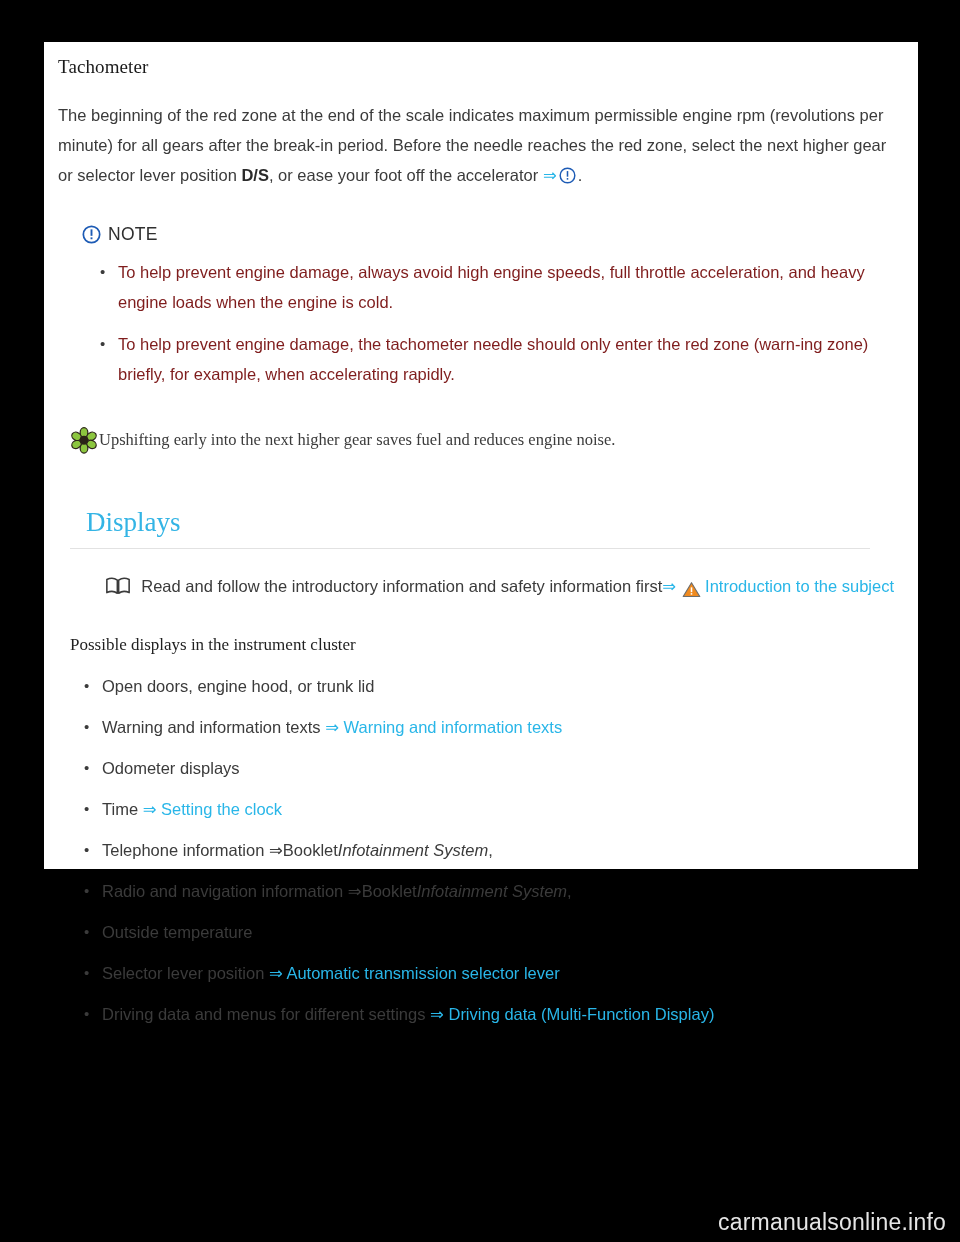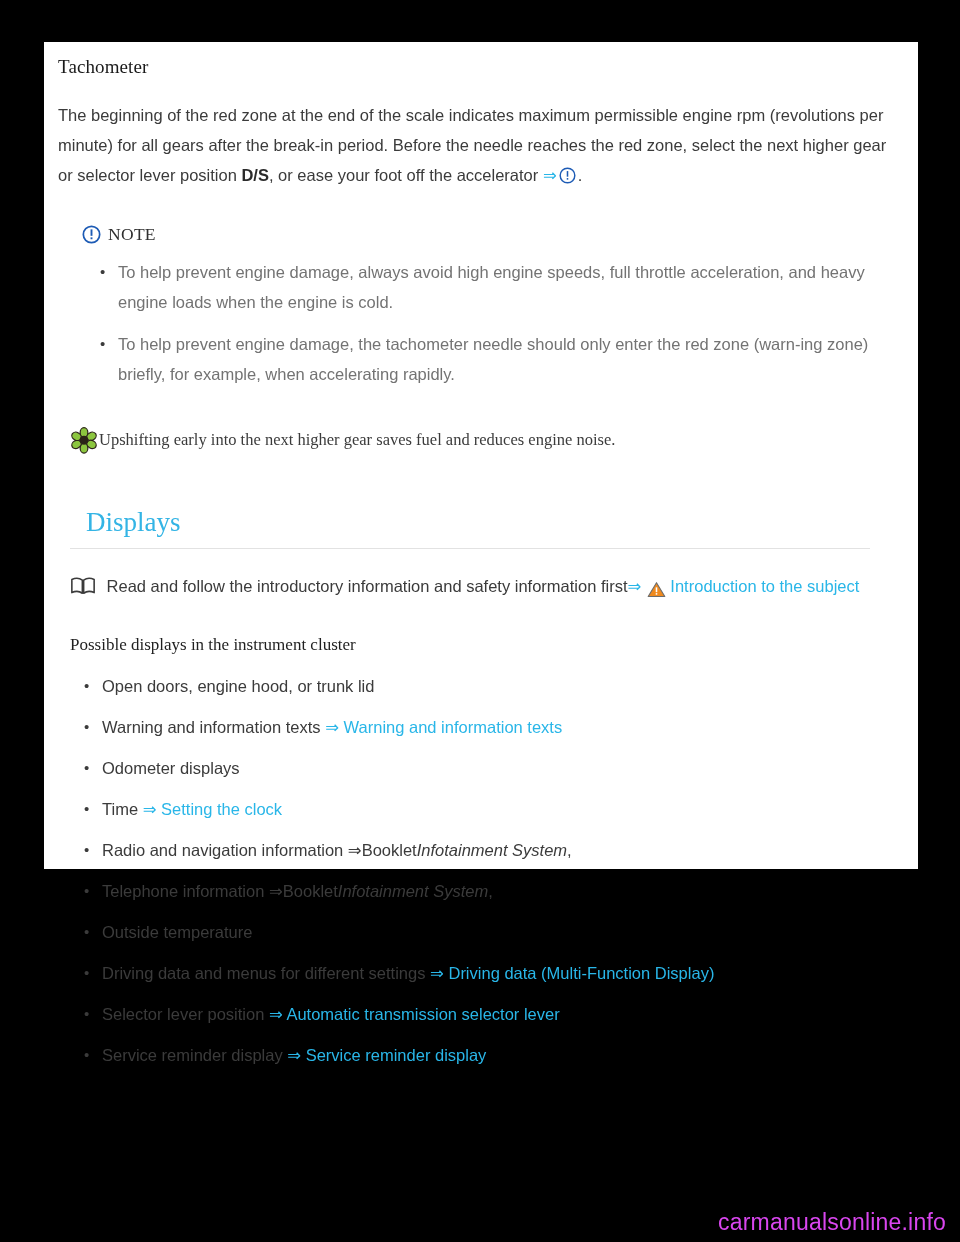--- a/index.html
+++ b/index.html
@@ -78,37 +78,37 @@
     display: flex;
     align-items: center;
     gap: 7px;
     margin-bottom: 12px;
   }
   .note-head .ico {
     width: 19px; height: 19px;
     display: block;
   }
   .note-title {
-    font-family: Liberation Serif, serif;
+    font-family: Liberation Sans, sans-serif;
     font-size: 17.5px;
     color: #2f2f2f;
     letter-spacing: .3px;
   }
 
   ul.note-list {
     list-style: none;
     margin: 0;
     padding: 0 0 0 16px;
   }
   ul.note-list > li {
     position: relative;
     font-family: "Liberation Sans", sans-serif;
     font-size: 16.5px;
     line-height: 30px;
-    color: #737373;
+    color: #7f1d1d;
     padding-left: 20px;
     margin-bottom: 12px;
     max-width: 790px;
   }
   ul.note-list > li::before {
     content: "\2022";
     position: absolute;
     left: 2px;
     top: 0;
     color: #3b3b3b;
@@ -150,20 +150,21 @@
   }
 
   
   .read-follow {
     margin: 22px 0 0 12px;
     font-family: "Liberation Sans", sans-serif;
     font-size: 16.5px;
     line-height: 30px;
     color: #3b3b3b;
     max-width: 845px;
+    text-align: right;
   }
   .book-ico {
     width: 26px;
     height: 20px;
     vertical-align: -4px;
     margin-right: 6px;
   }
   .warn-ico {
     width: 19px;
     height: 17px;
@@ -202,21 +203,21 @@
     font-size: 15px;
   }
 
   
   .watermark {
     position: absolute;
     right: 14px;
     bottom: 6px;
     font-family: "Liberation Sans", sans-serif;
     font-size: 23px;
-    color: #d946ef;
+    color: #e5e5e5;
     letter-spacing: .2px;
   }
 </style>
 </head>
 <body>
 
 <div class="page">
   <div class="inner">
 
     <h1 class="h-serif">Tachometer</h1>
@@ -290,35 +291,32 @@
       <li>
         <span>Warning and information texts </span><span class="arrow">⇒</span><a class="link" href="#"> Warning and information texts</a>
       </li>
       <li>
         <span>Odometer displays</span>
       </li>
       <li>
         <span>Time </span><span class="arrow">⇒</span><a class="link" href="#"> Setting the clock</a>
       </li>
       <li>
+        <span>Telephone information </span><span>⇒</span><span>Booklet</span><span class="ital">Infotainment System</span><span>,</span>
+      </li>
+      <li>
         <span>Radio and navigation information </span><span>⇒</span><span>Booklet</span><span class="ital">Infotainment System</span><span>,</span>
       </li>
       <li>
-        <span>Telephone information </span><span>⇒</span><span>Booklet</span><span class="ital">Infotainment System</span><span>,</span>
-      </li>
-      <li>
         <span>Outside temperature</span>
       </li>
       <li>
+        <span>Selector lever position </span><span class="arrow">⇒</span><a class="link" href="#"> Automatic transmission selector lever</a>
+      </li>
+      <li>
         <span>Driving data and menus for different settings </span><span class="arrow">⇒</span><a class="link" href="#"> Driving data (Multi-Function Display)</a>
-      </li>
-      <li>
-        <span>Selector lever position </span><span class="arrow">⇒</span><a class="link" href="#"> Automatic transmission selector lever</a>
-      </li>
-      <li>
-        <span>Service reminder display </span><span class="arrow">⇒</span><a class="link" href="#"> Service reminder display</a>
       </li>
     </ul>
 
   </div>
 </div>
 
 <div class="watermark">carmanualsonline.info</div>
 
 </body></html>

